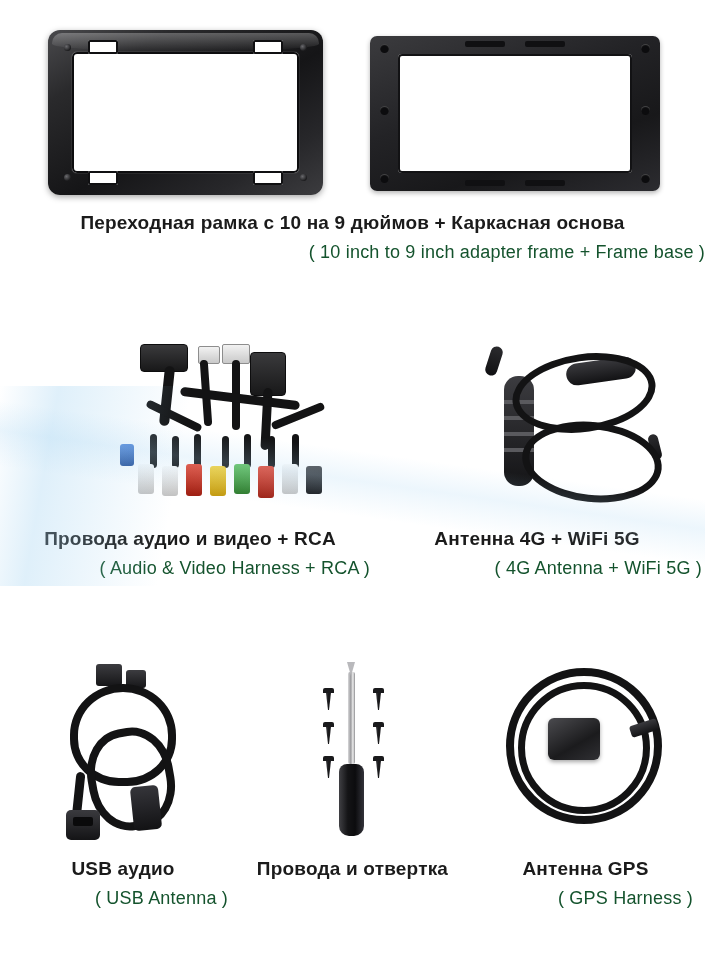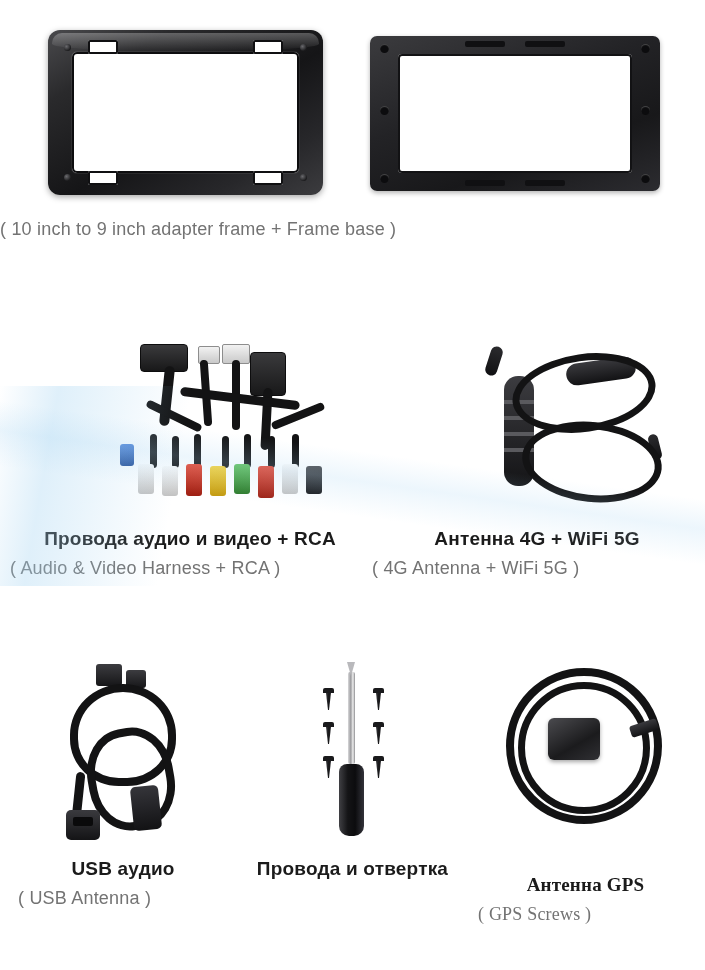--- a/index.html
+++ b/index.html
@@ -26,22 +26,22 @@
     font-size: 19px;
     font-weight: bold;
     color: #1b1b1b;
     text-align: center;
     letter-spacing: 0.2px;
     line-height: 1.2;
   }
   .caption-en {
     font-size: 18px;
     font-weight: normal;
-    color: #737373;
-    text-align: left;
+    color: #14532d;
+    text-align: right;
     letter-spacing: 0.2px;
     line-height: 1.25;
     margin-top: 6px;
   }
 
   
   .row1 {
     position: absolute;
     left: 0; top: 0;
     width: 705px;
@@ -170,21 +170,21 @@
   }
 
   
   .row3 {
     position: absolute;
     left: 0; top: 650px;
     width: 705px; height: 300px;
   }
   .row3 .caps-a { position: absolute; left: 18px;  top: 208px; width: 210px; }
   .row3 .caps-b { position: absolute; left: 230px; top: 208px; width: 245px; }
-  .row3 .caps-c { position: absolute; left: 478px; top: 224px; width: 215px; font-family: Liberation Serif, serif; }
+  .row3 .caps-c { position: absolute; left: 478px; top: 208px; width: 215px; }
 
   .screw-shape { position: absolute; }
   .screw-shape .head {
     position: absolute; left: 0; top: 0;
     width: 11px; height: 5px;
     background: #1a1a1c; border-radius: 2px 2px 0 0;
   }
   .screw-shape .shaft {
     position: absolute; left: 3px; top: 5px;
     width: 5px; height: 17px;
@@ -252,20 +252,21 @@
         <div class="hole" style="right:10px; top:70px;"></div>
         <div class="slot" style="left:95px; top:5px; width:40px; height:6px;"></div>
         <div class="slot" style="right:95px; top:5px; width:40px; height:6px;"></div>
         <div class="slot" style="left:95px; bottom:5px; width:40px; height:6px;"></div>
         <div class="slot" style="right:95px; bottom:5px; width:40px; height:6px;"></div>
       </div>
 
     </div>
 
     <div class="caps">
+      <div class="caption-ru">Переходная рамка с 10 на 9 дюймов + Каркасная основа</div>
       <div class="caption-en">( 10 inch to 9 inch adapter frame + Frame base )</div>
     </div>
   </div>
 
   <div class="row2">
 
     <div class="cell" style="left:110px; top:8px; width:260px; height:180px;">
       <div class="art" style="width:260px;height:180px;">
         <div class="connector dark" style="left:30px; top:6px; width:46px; height:26px; border-radius:4px;"></div>
         <div class="connector" style="left:88px; top:8px; width:20px; height:16px;"></div>
@@ -398,17 +399,17 @@
 
     <div class="caps-a">
       <div class="caption-ru">USB аудио</div>
       <div class="caption-en">( USB Antenna )</div>
     </div>
     <div class="caps-b">
       <div class="caption-ru">Провода и отвертка</div>
     </div>
     <div class="caps-c">
       <div class="caption-ru">Антенна GPS</div>
-      <div class="caption-en">( GPS Screws )</div>
+      <div class="caption-en">( GPS Harness )</div>
     </div>
   </div>
 
 </div>
 
 </body></html>

